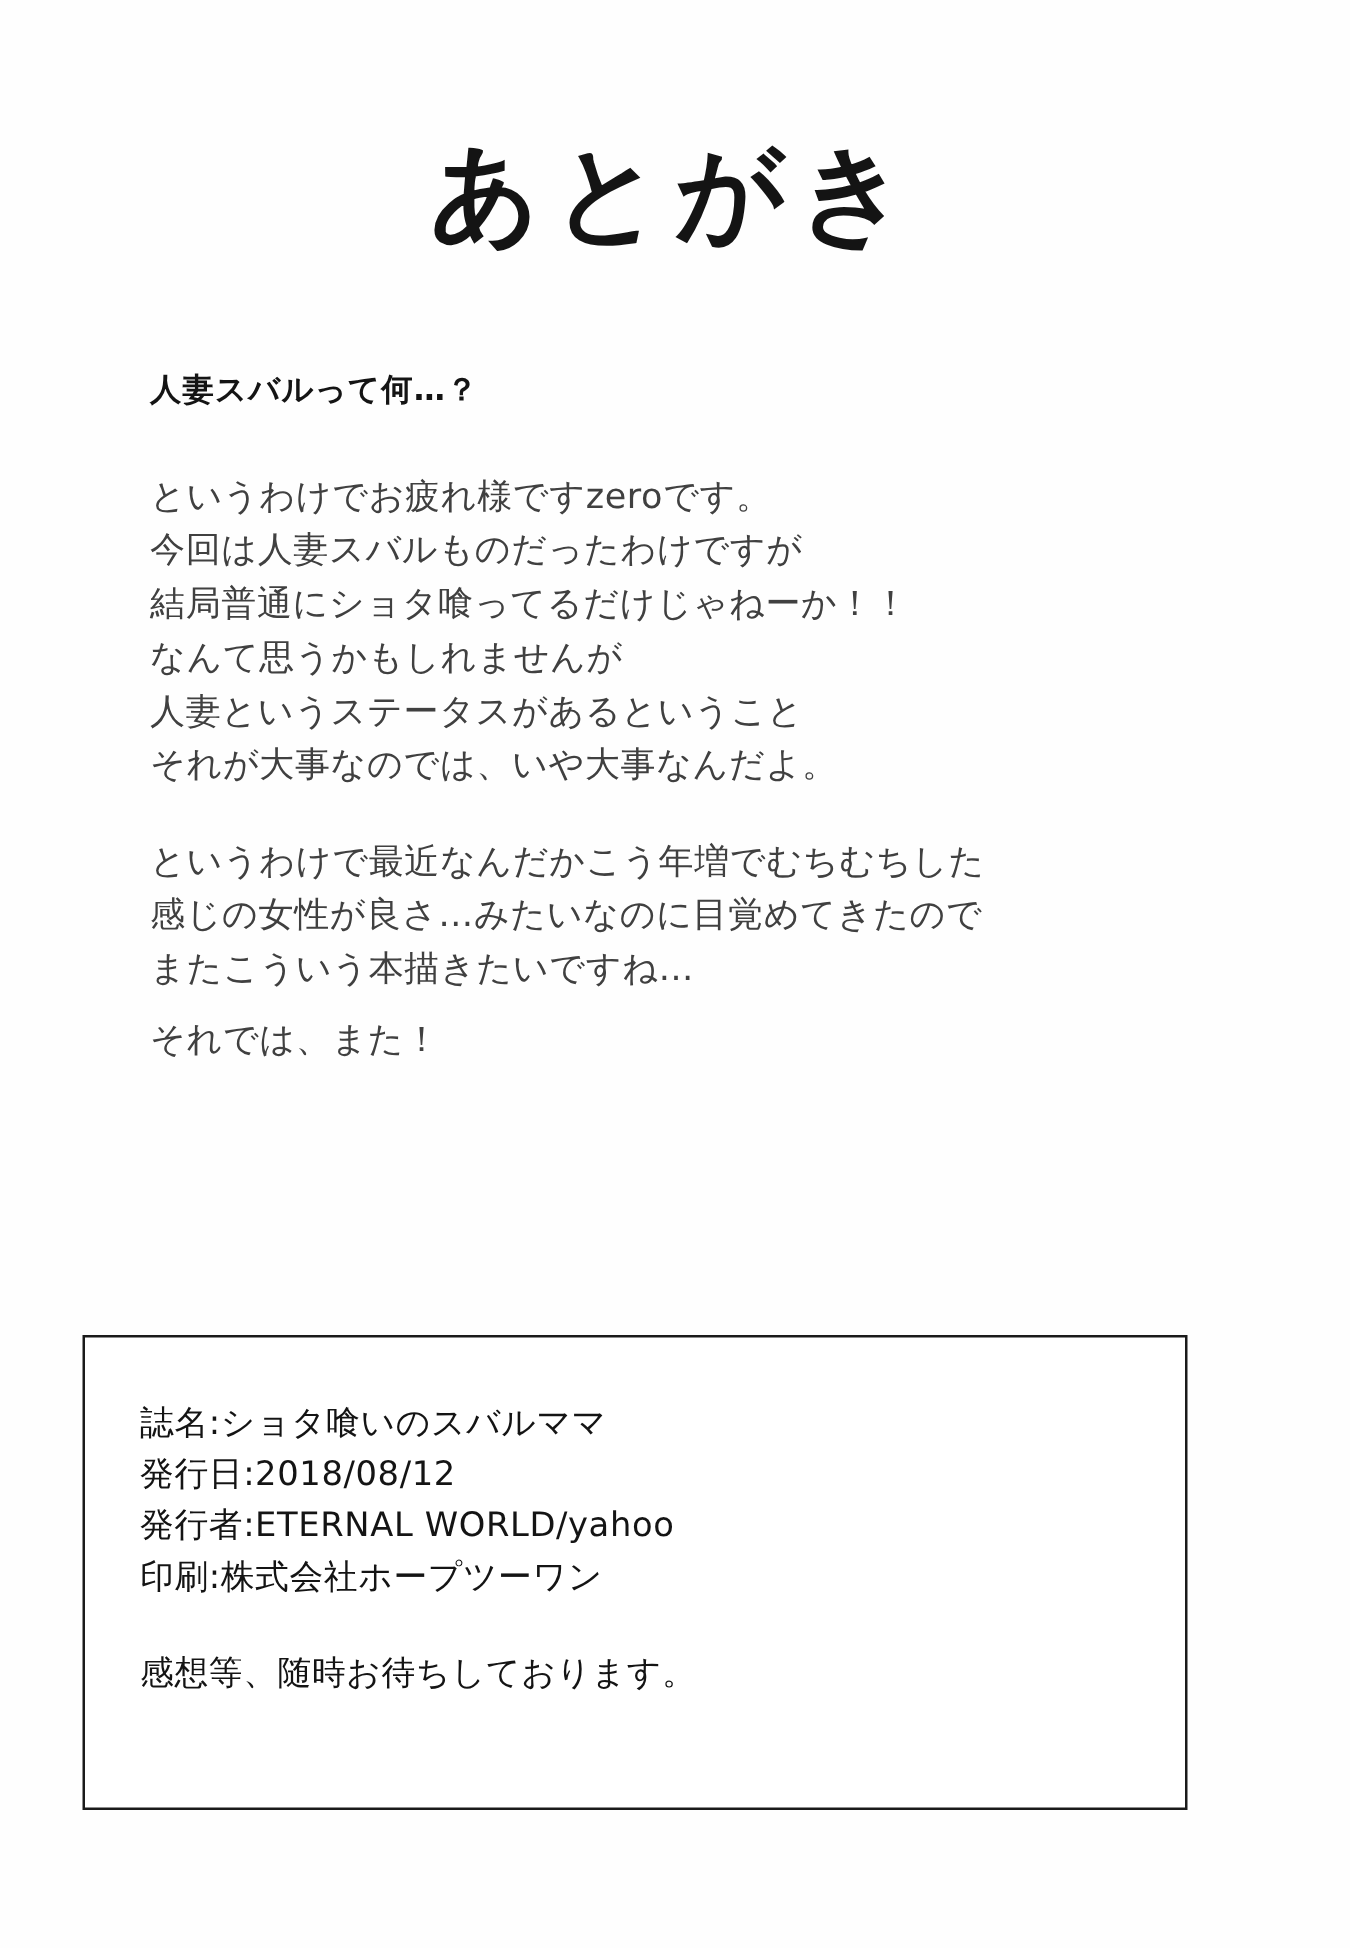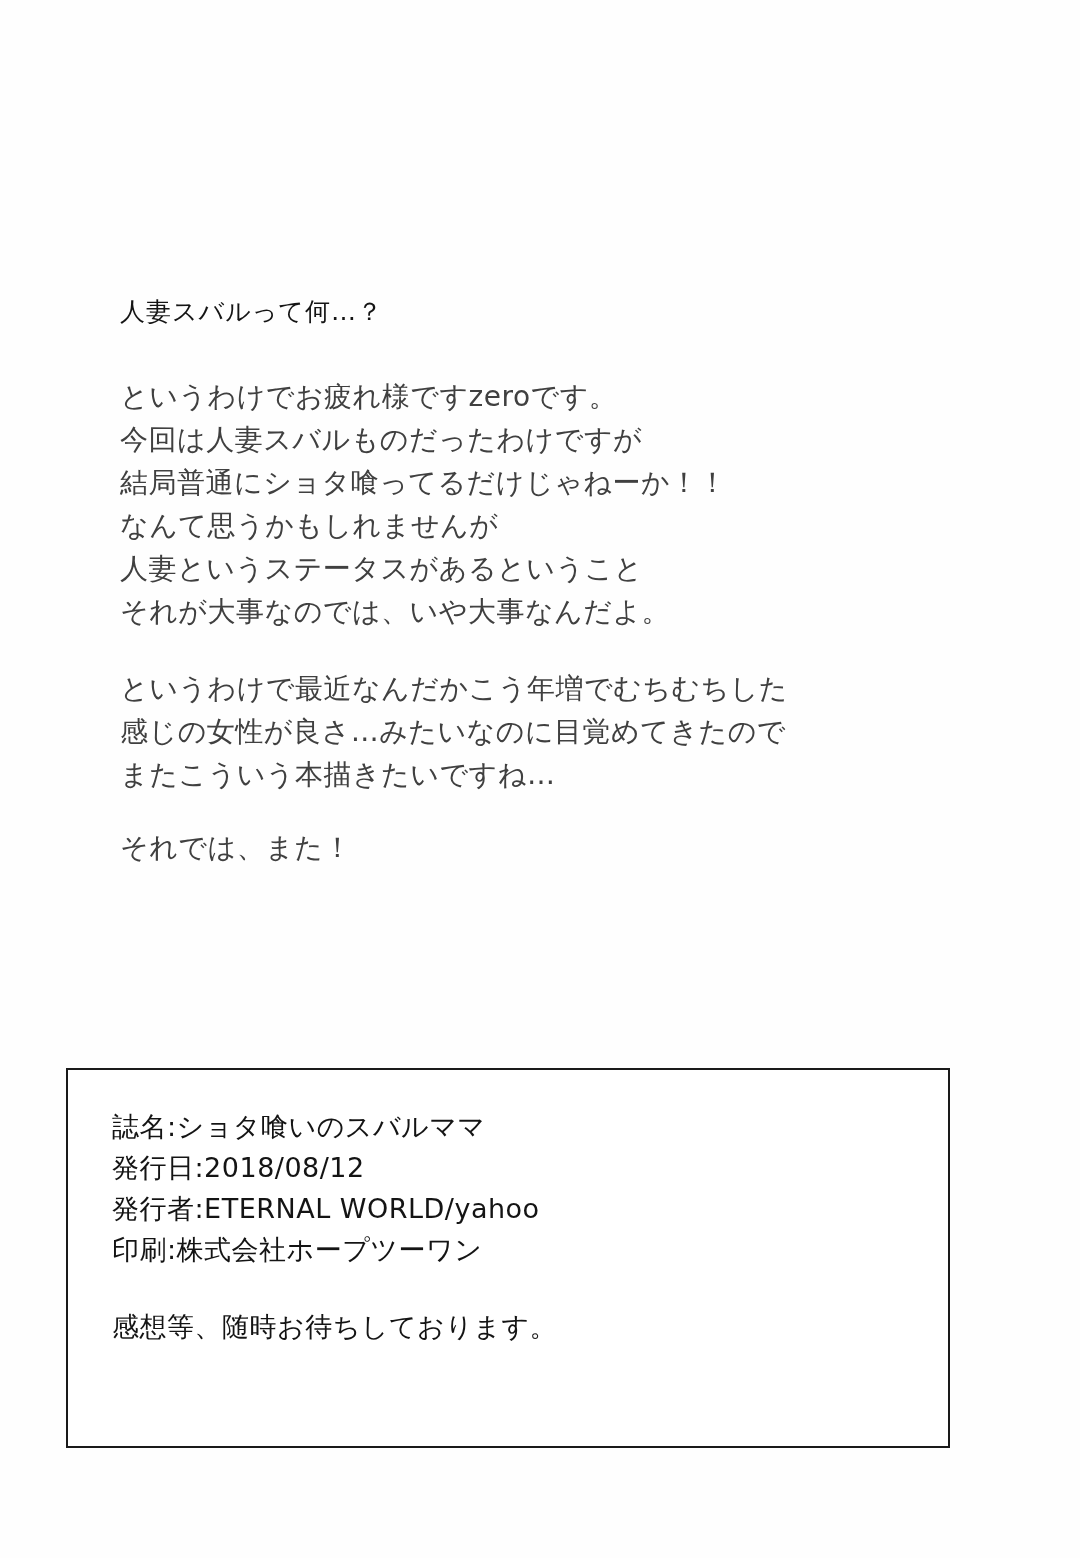--- a/index.html
+++ b/index.html
@@ -38,36 +38,36 @@
 
   
   .afterword {
     position: absolute;
     top: 296px;
     left: 120px;
     width: 840px;
   }
   .lead {
     font-size: 25px;
-    font-weight: 400;
+    font-weight: 700;
     letter-spacing: 1px;
     color: #141414;
     margin: 0 0 46px 0;
     line-height: 1.3;
   }
   .para {
     font-size: 28px;
     line-height: 43px;
     letter-spacing: 0.5px;
     color: #404040;
     margin: 0 0 34px 0;
     white-space: pre-line;
   }
   .para.tight {
-    margin-bottom: 30px;
+    margin-bottom: 14px;
   }
   .signature {
     position: absolute;
     top: 844px;
     left: 0;
     width: 820px;
     text-align: right;
     font-size: 32px;
     letter-spacing: 1px;
     color: #141414;
@@ -78,37 +78,38 @@
     position: absolute;
     left: 66px;
     top: 1068px;
     width: 884px;
     height: 380px;
     border: 2px solid #1a1a1a;
     box-sizing: border-box;
     background: #ffffff;
   }
   .colophon-inner {
-    padding: 36px 0 0 44px;
+    padding: 48px 0 0 44px;
   }
   .colo-line {
     font-size: 27px;
     line-height: 41px;
     letter-spacing: 0.5px;
     color: #141414;
   }
   .colo-gap {
     height: 36px;
   }
 </style>
 </head>
 <body>
 
 <div class="page">
 
+  <div class="title">あとがき</div>
 
   <div class="afterword">
     <p class="lead">人妻スバルって何…？</p>
     <p class="para">というわけでお疲れ様ですzeroです。
 今回は人妻スバルものだったわけですが
 結局普通にショタ喰ってるだけじゃねーか！！
 なんて思うかもしれませんが
 人妻というステータスがあるということ
 それが大事なのでは、いや大事なんだよ。</p>
     <p class="para tight">というわけで最近なんだかこう年増でむちむちした

